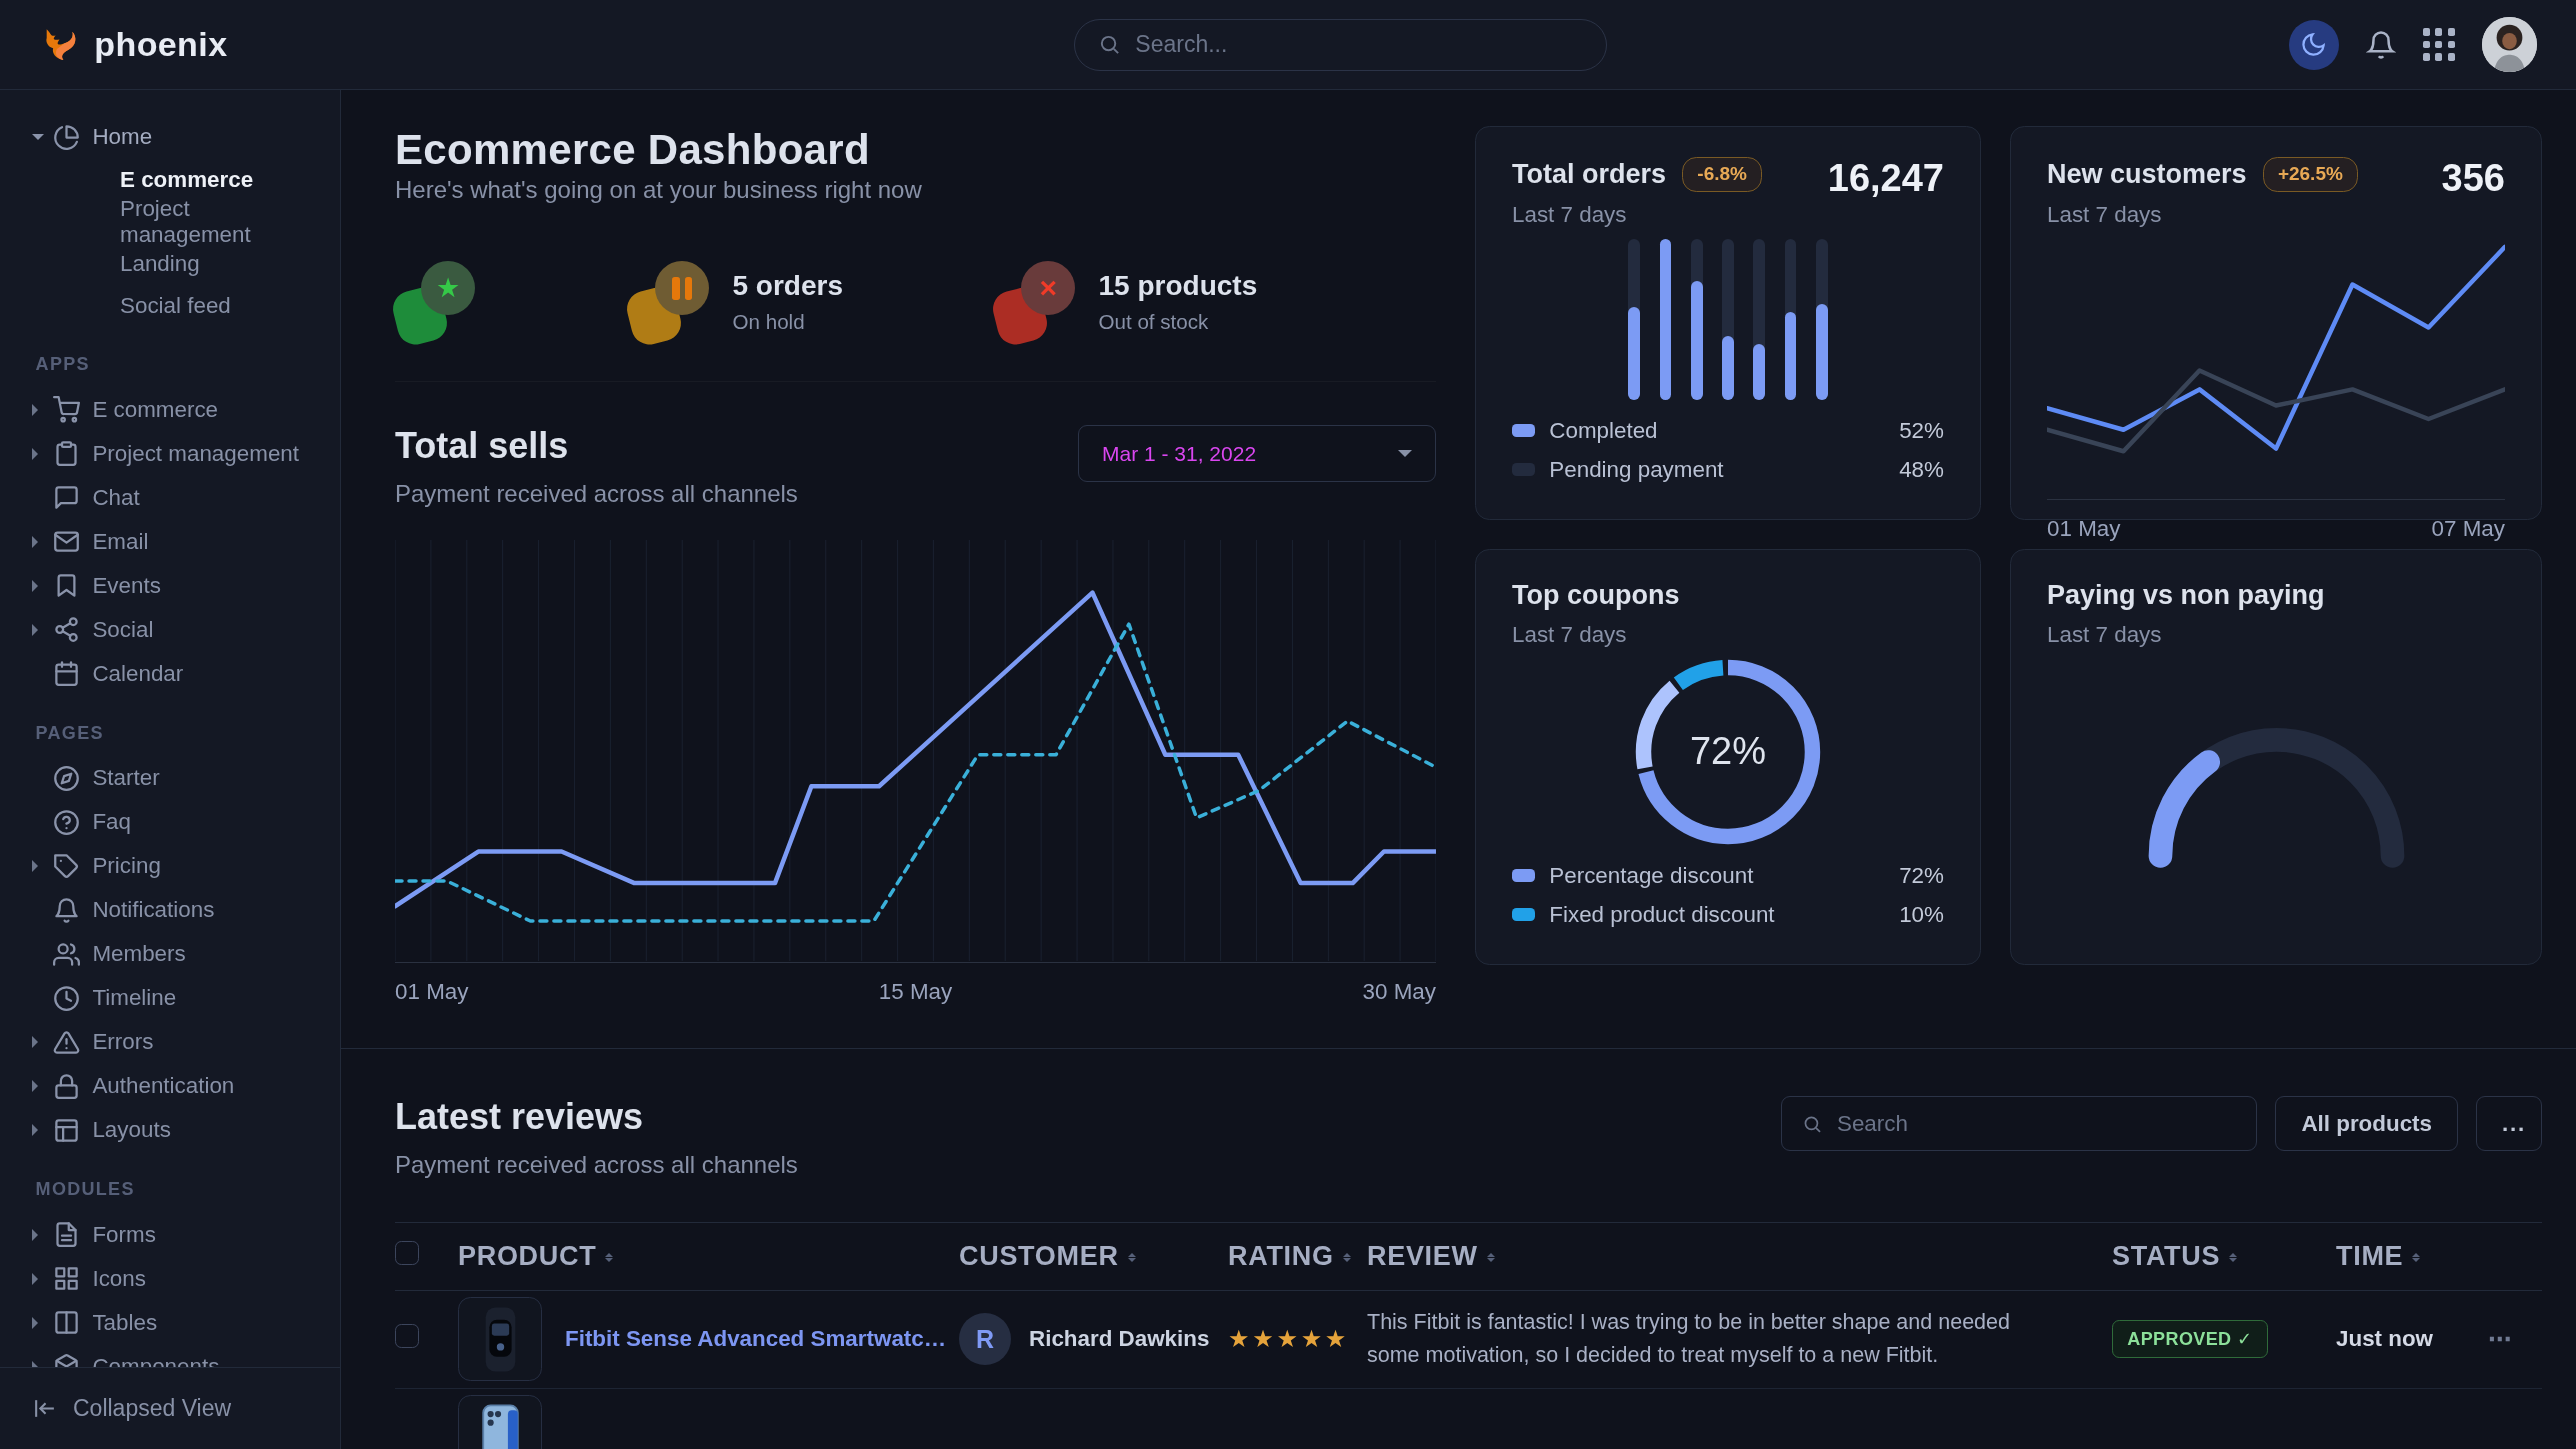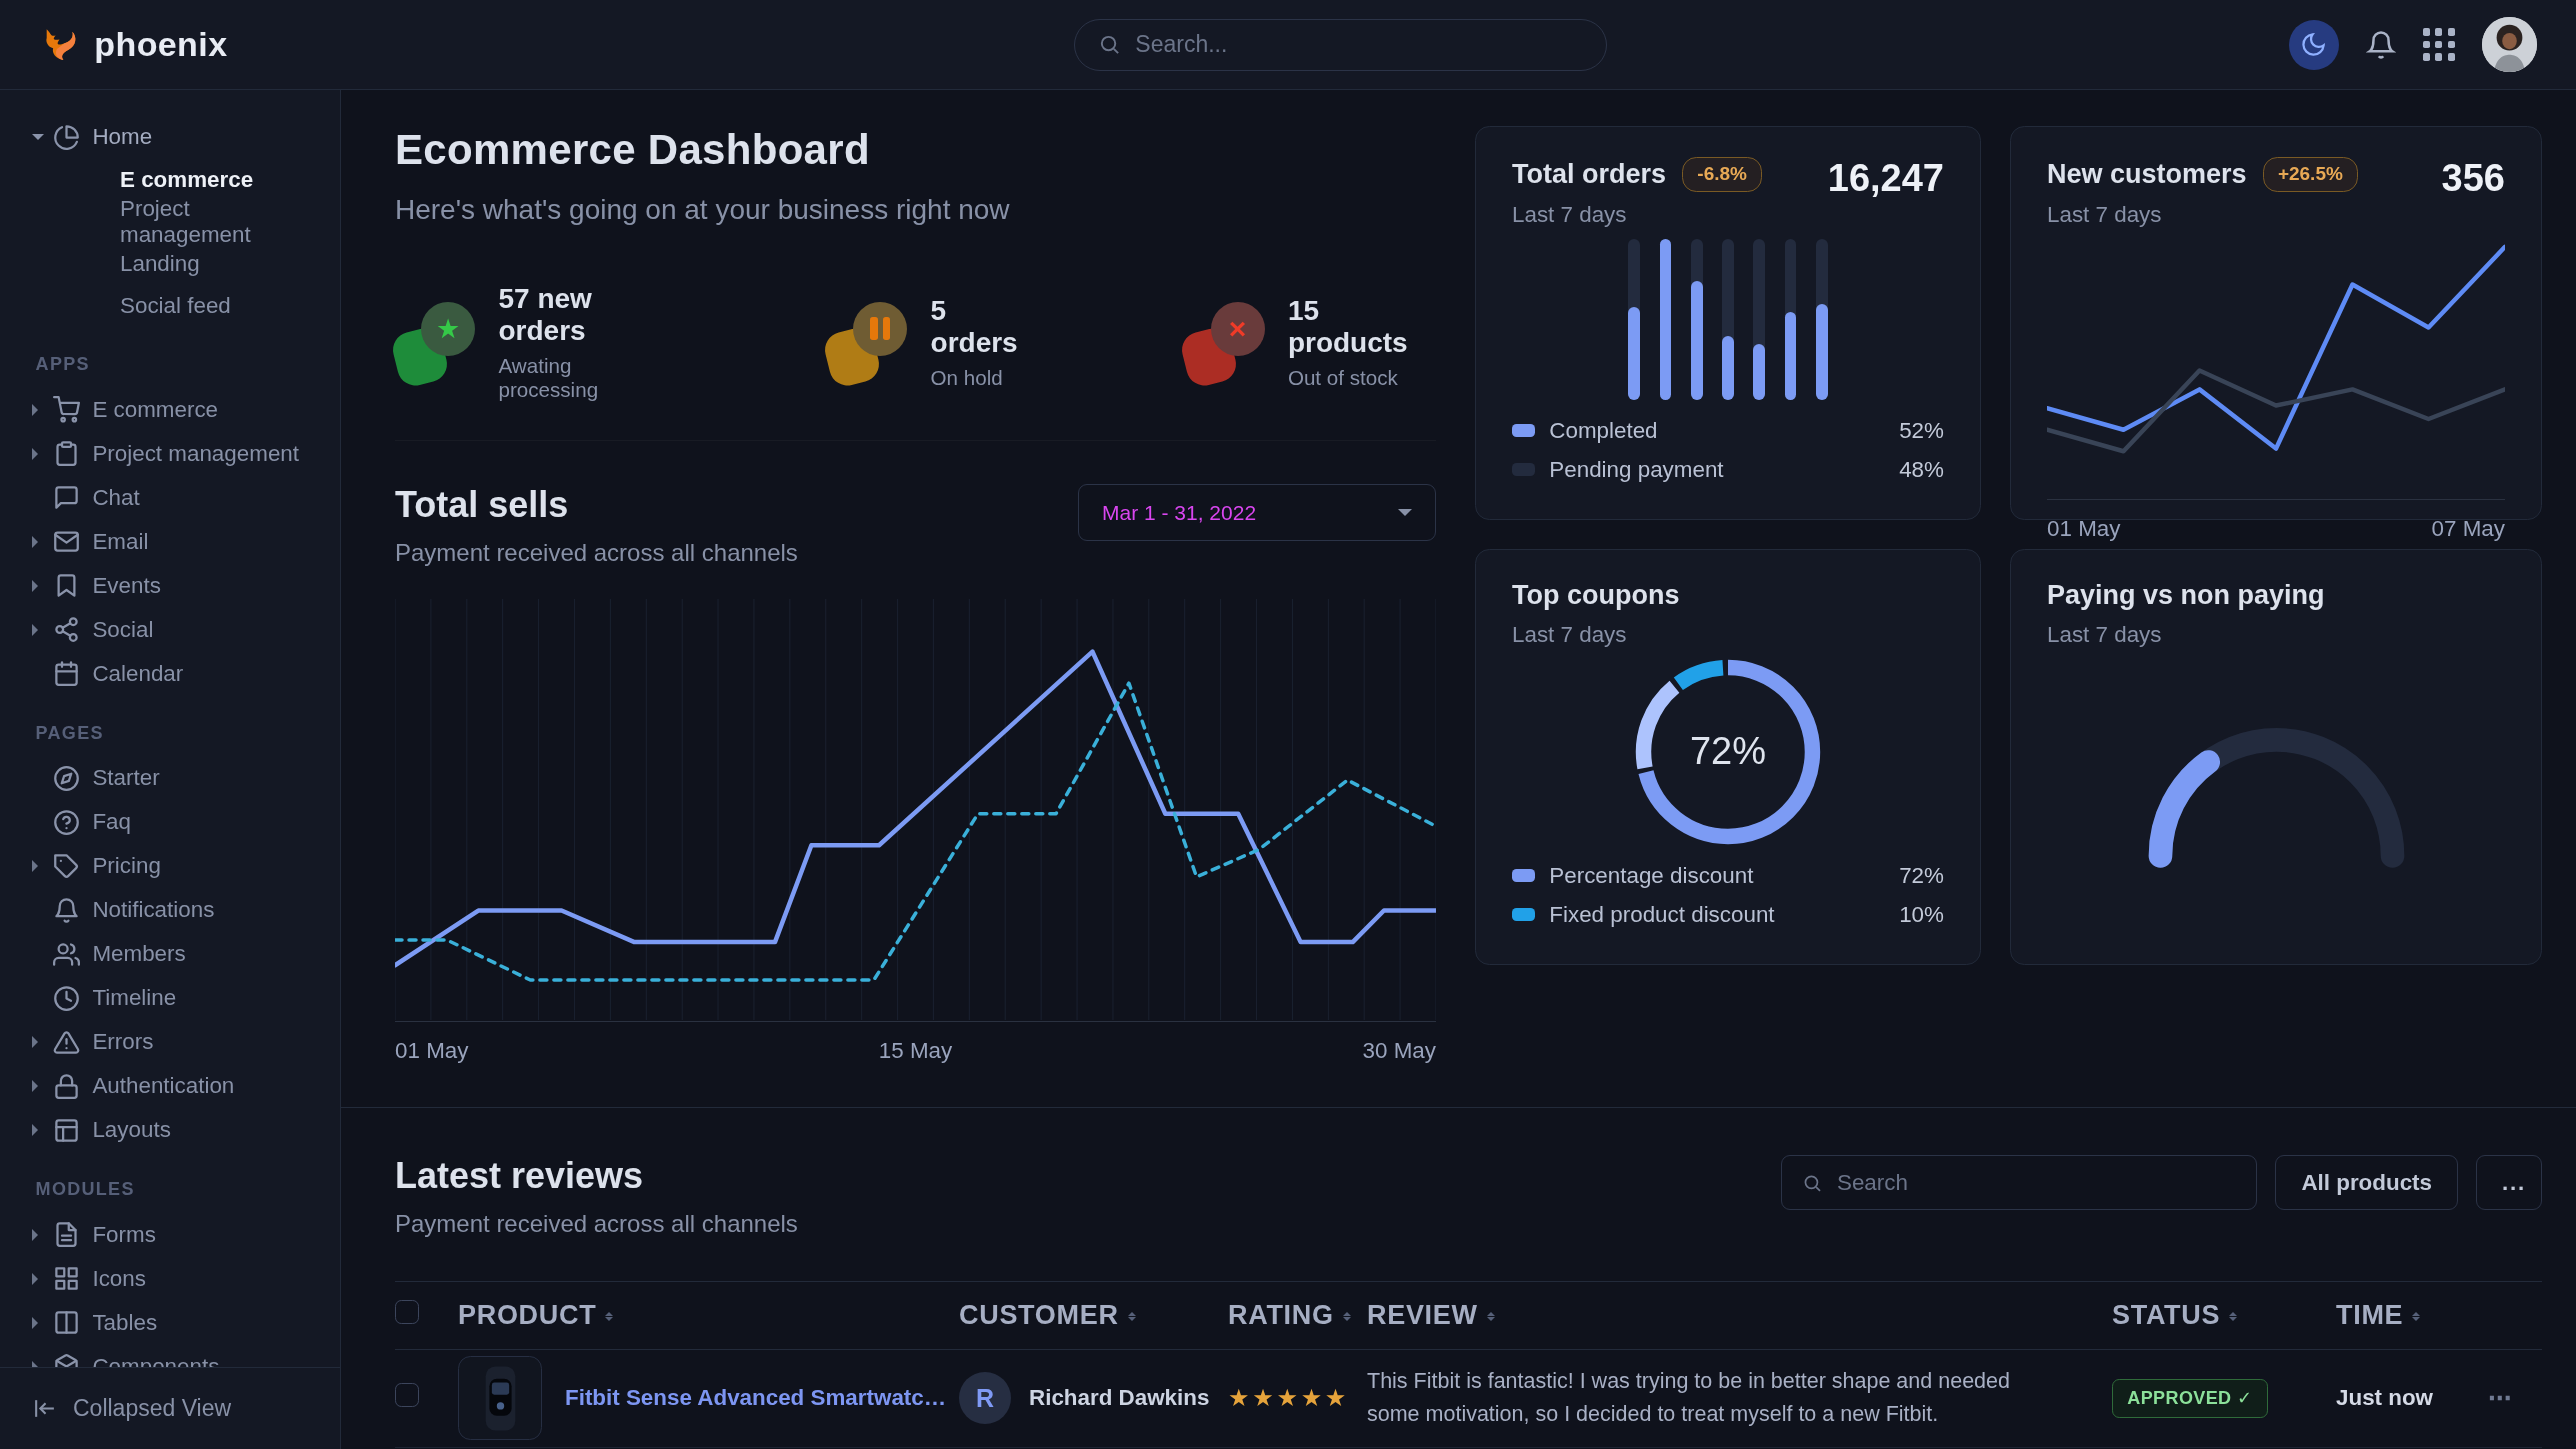--- a/index.html
+++ b/index.html
@@ -64,21 +64,21 @@
     display:flex; align-items:center; padding:0 32px; gap:16px; cursor:pointer;
   }
   .sidebar-footer svg { width:25px; height:25px; stroke:#8891a7; fill:none; }
   .sidebar-footer span { font-size:23px; color:#8891a7; }
 
   
   .main { flex:1; min-width:0; display:flex; flex-direction:column; overflow:hidden; }
   .content-top { padding:36px 34px 43px 54px; display:grid; grid-template-columns:1fr 1067px; column-gap:39px; }
 
   .page-title { font-size:42px; font-weight:700; color:#dde2ec; letter-spacing:0.3px; }
-  .page-sub { font-size:28px; color:#8891a7; margin-top:20px; }
+  .page-sub { font-size:24px; color:#8891a7; margin-top:2px; }
 
   .stats-row { display:flex; gap:152px; margin-top:57px; padding-bottom:38px; border-bottom:0.9px solid rgba(255,255,255,.04); }
   .stat { display:flex; align-items:center; gap:21.5px; }
   .stat-icon { position:relative; width:82px; height:82px; flex:0 0 auto; }
   .stat-icon .blob { position:absolute; left:0; bottom:0; width:50px; height:54px; border-radius:18px; transform:rotate(-14deg); }
   .stat-icon .ring { position:absolute; right:1.8px; top:0; width:54px; height:54px; border-radius:50%; display:flex; align-items:center; justify-content:center; }
   .stat-icon.green .blob { background:#1e8c3a; }
   .stat-icon.green .ring { background:#3a5a40; color:#35c948; font-size:27px; }
   .stat-icon.orange .blob { background:#b07c15; }
   .stat-icon.orange .ring { background:#6f5c33; }
@@ -440,24 +440,20 @@
       <div class="content-top">
         <section>
           <h1 class="page-title">Ecommerce Dashboard</h1>
           <div class="page-sub">Here's what's going on at your business right now</div>
 
           <div class="stats-row" id="stats-row">
               <div class="stat">
                 <div class="stat-icon green">
                   <span class="blob"></span>
                   <span class="ring">★</span>
-                </div>
-                <div>
-                  <div class="stat-value">57 new orders</div>
-                  <div class="stat-sub">Awating processing</div>
                 </div>
               </div>
               <div class="stat">
                 <div class="stat-icon orange">
                   <span class="blob"></span>
                   <span class="ring">
                     <span class="pause-bars">
                       <i></i>
                       <i></i>
                     </span>

